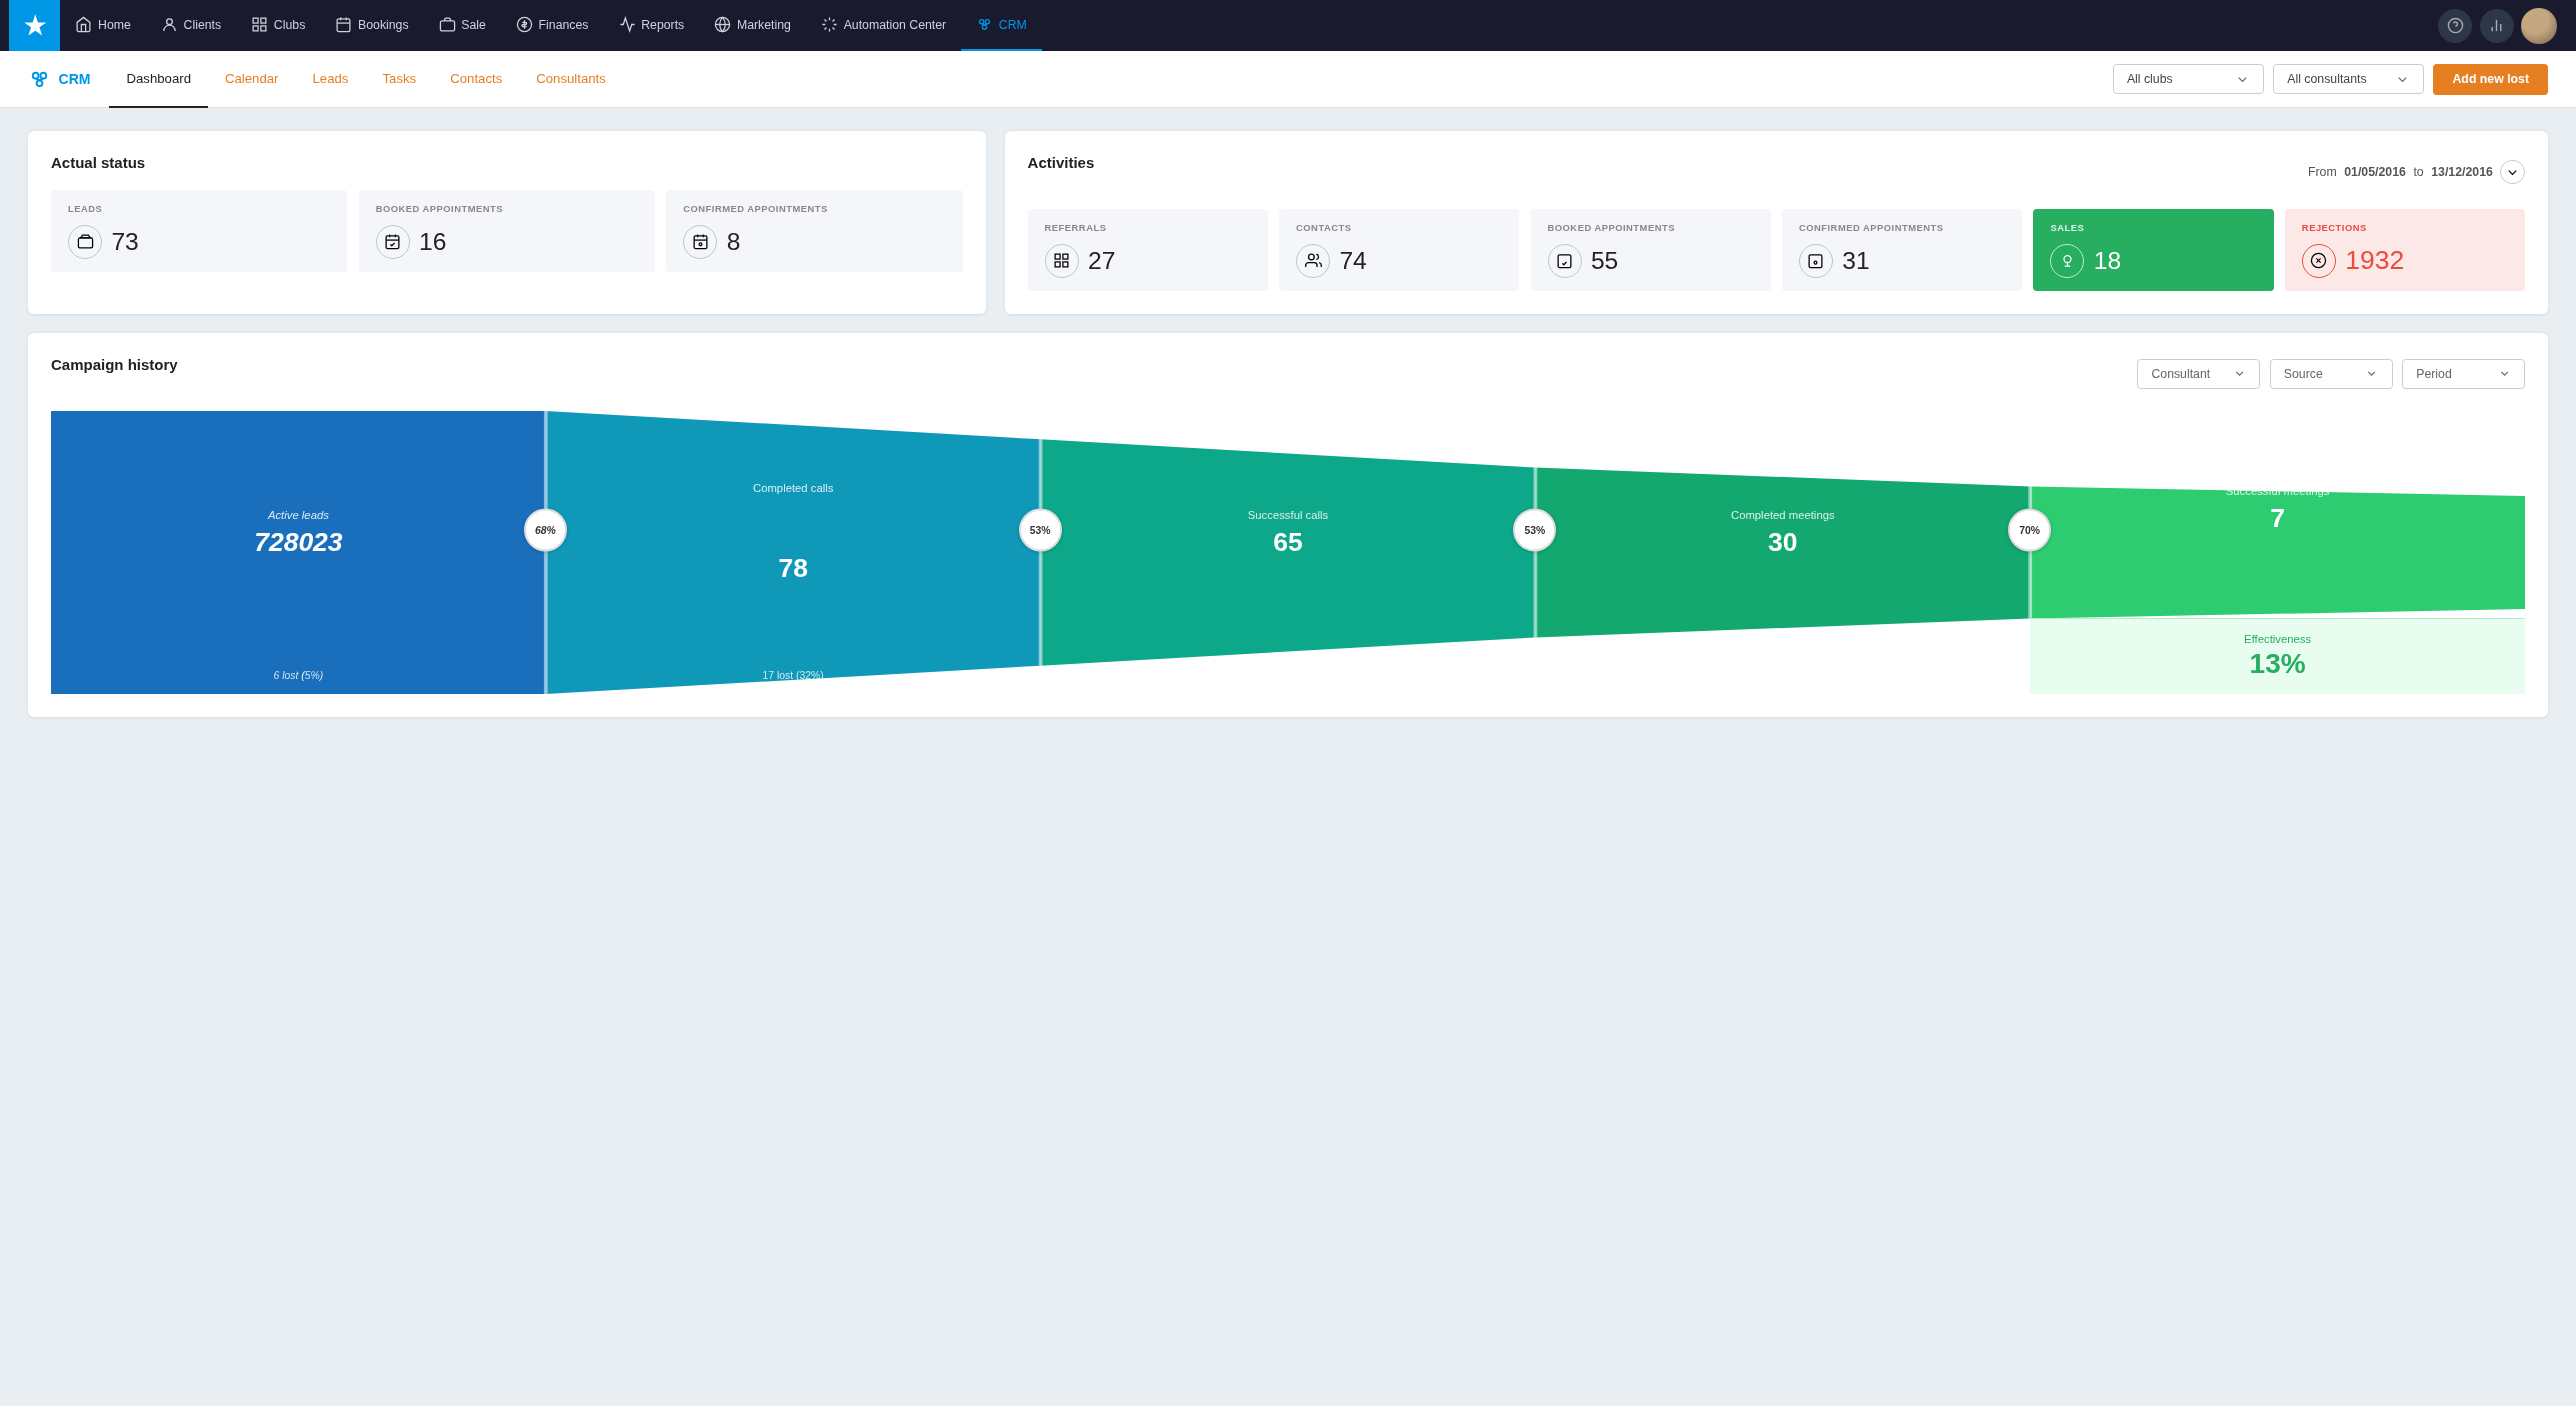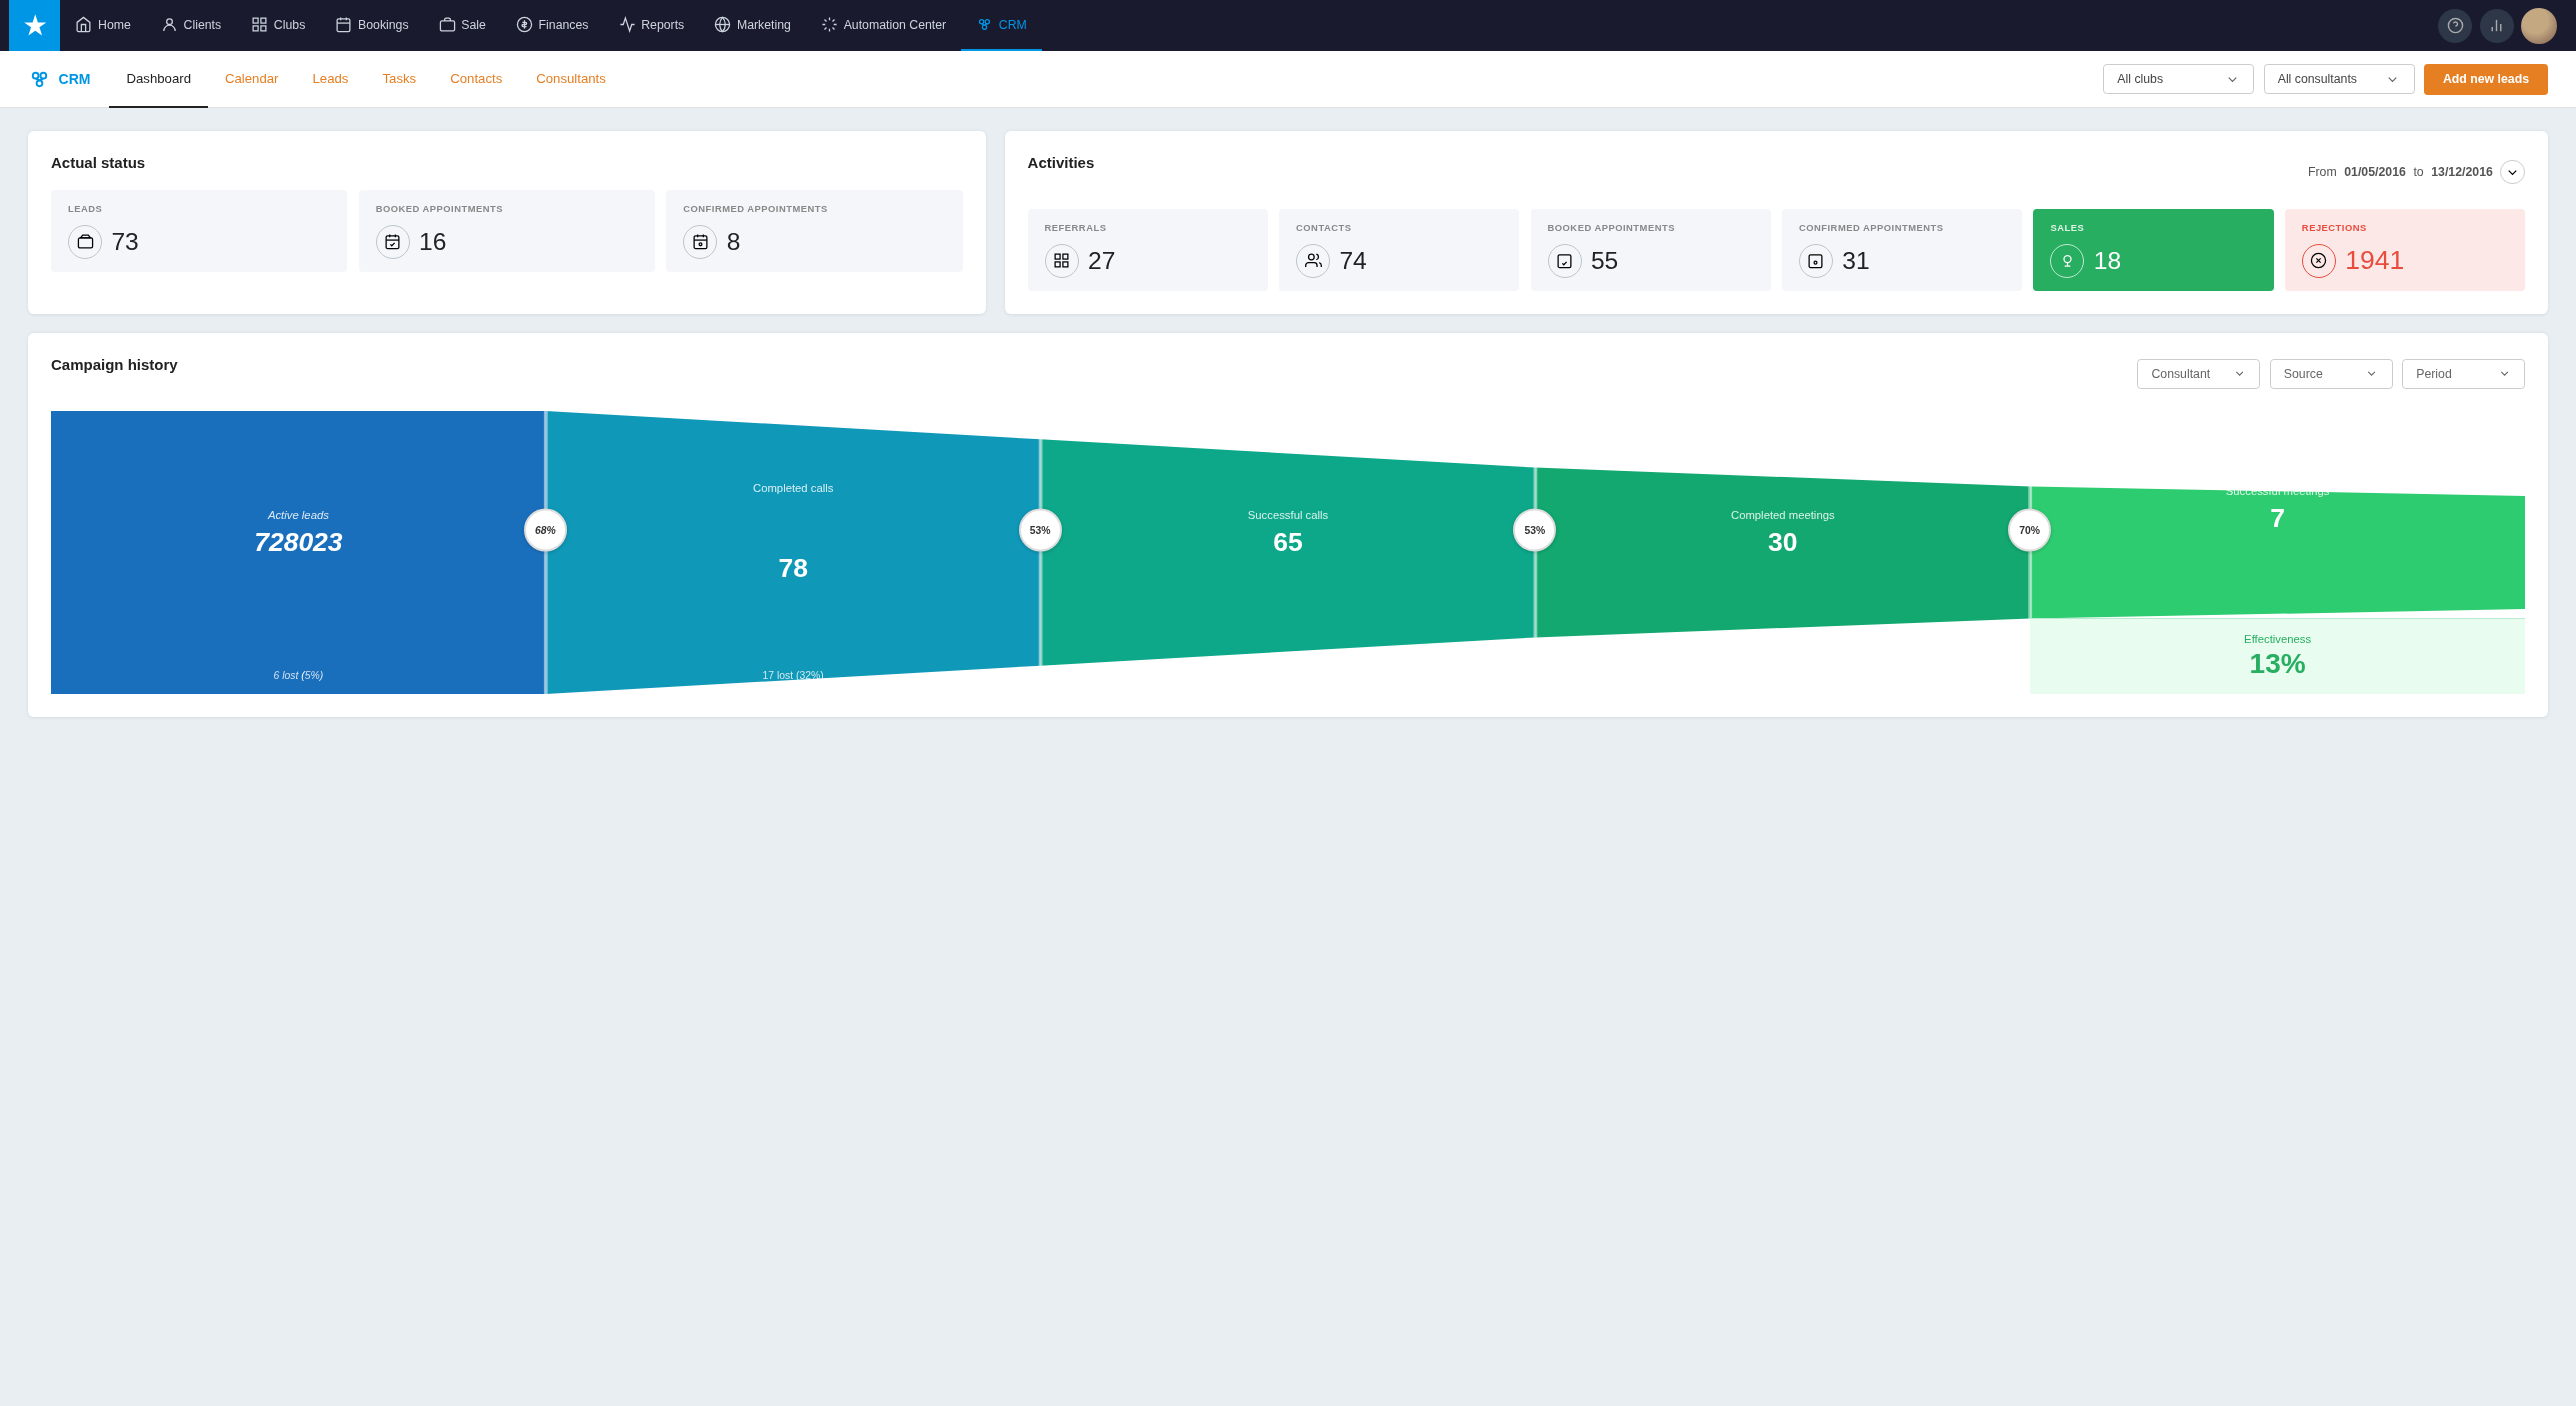--- a/index.html
+++ b/index.html
@@ -379,21 +379,21 @@
           <polyline points="6 9 12 15 18 9"></polyline>
         </svg>
     </button>
     <button class="select-btn">
       <span>All consultants</span>
       <svg viewBox="0 0 24 24" fill="none" stroke="currentColor" stroke-width="2">
           <polyline points="6 9 12 15 18 9"></polyline>
         </svg>
     </button>
     <button class="add-lead-btn">
-      <span>Add new leads</span>
+      <span>Add new lost</span>
     </button>
   </div>
 </div>
 
 <div class="main">
 
   <div class="cards-row">
 
     <div class="card card-half" style="flex: 0 0 38%;">
       <div class="section-title">Actual status</div>
@@ -526,21 +526,21 @@
         <div class="stat-box red-bg">
           <div class="stat-label">REJECTIONS</div>
           <div class="stat-value-row">
             <div class="stat-icon red-icon">
               <svg viewBox="0 0 24 24" stroke-width="1.8">
                   <circle cx="12" cy="12" r="10" stroke="currentColor"></circle>
                   <line x1="15" y1="9" x2="9" y2="15" stroke="currentColor"></line>
                   <line x1="9" y1="9" x2="15" y2="15" stroke="currentColor"></line>
                 </svg>
             </div>
-            <span class="stat-num red">1941</span>
+            <span class="stat-num red">1932</span>
           </div>
         </div>
       </div>
     </div>
   </div>
 
   <div class="card campaign-section">
     <div class="campaign-header">
       <div class="section-title">Campaign history</div>
       <div class="filter-btns">

